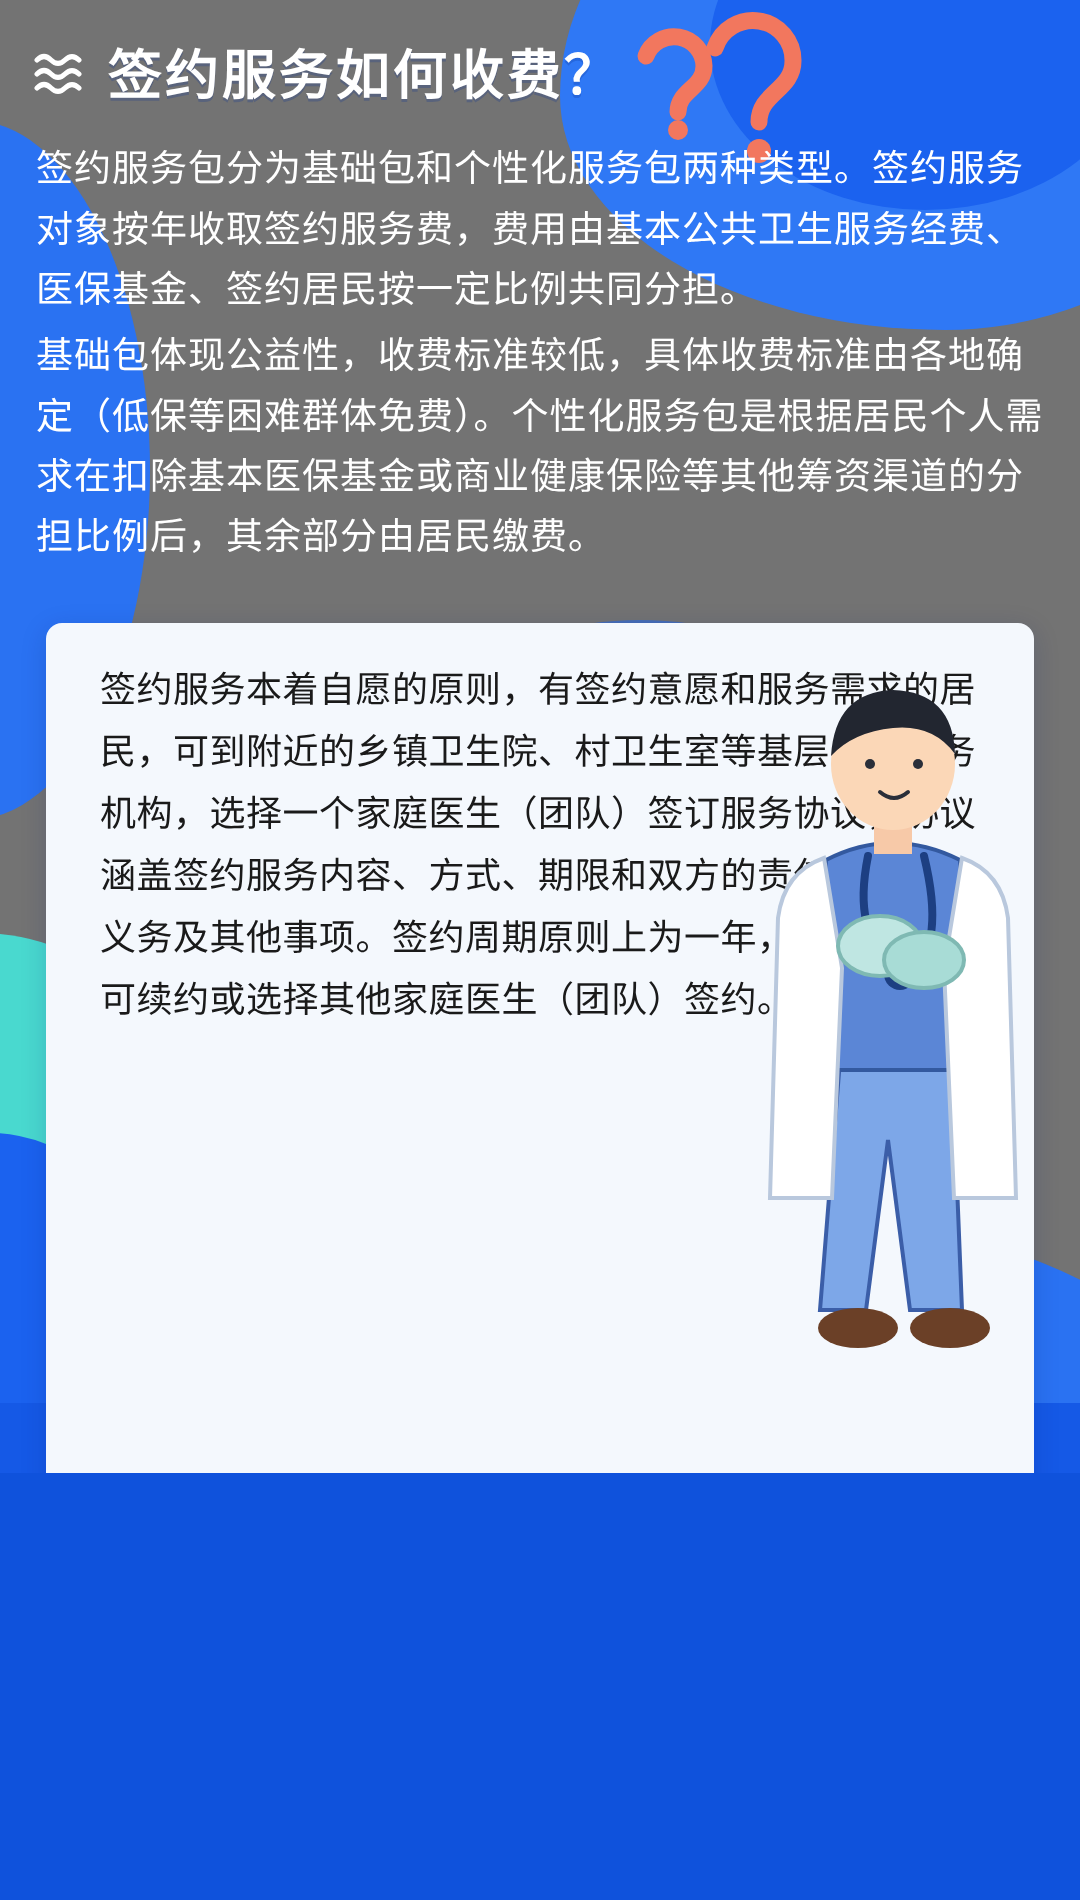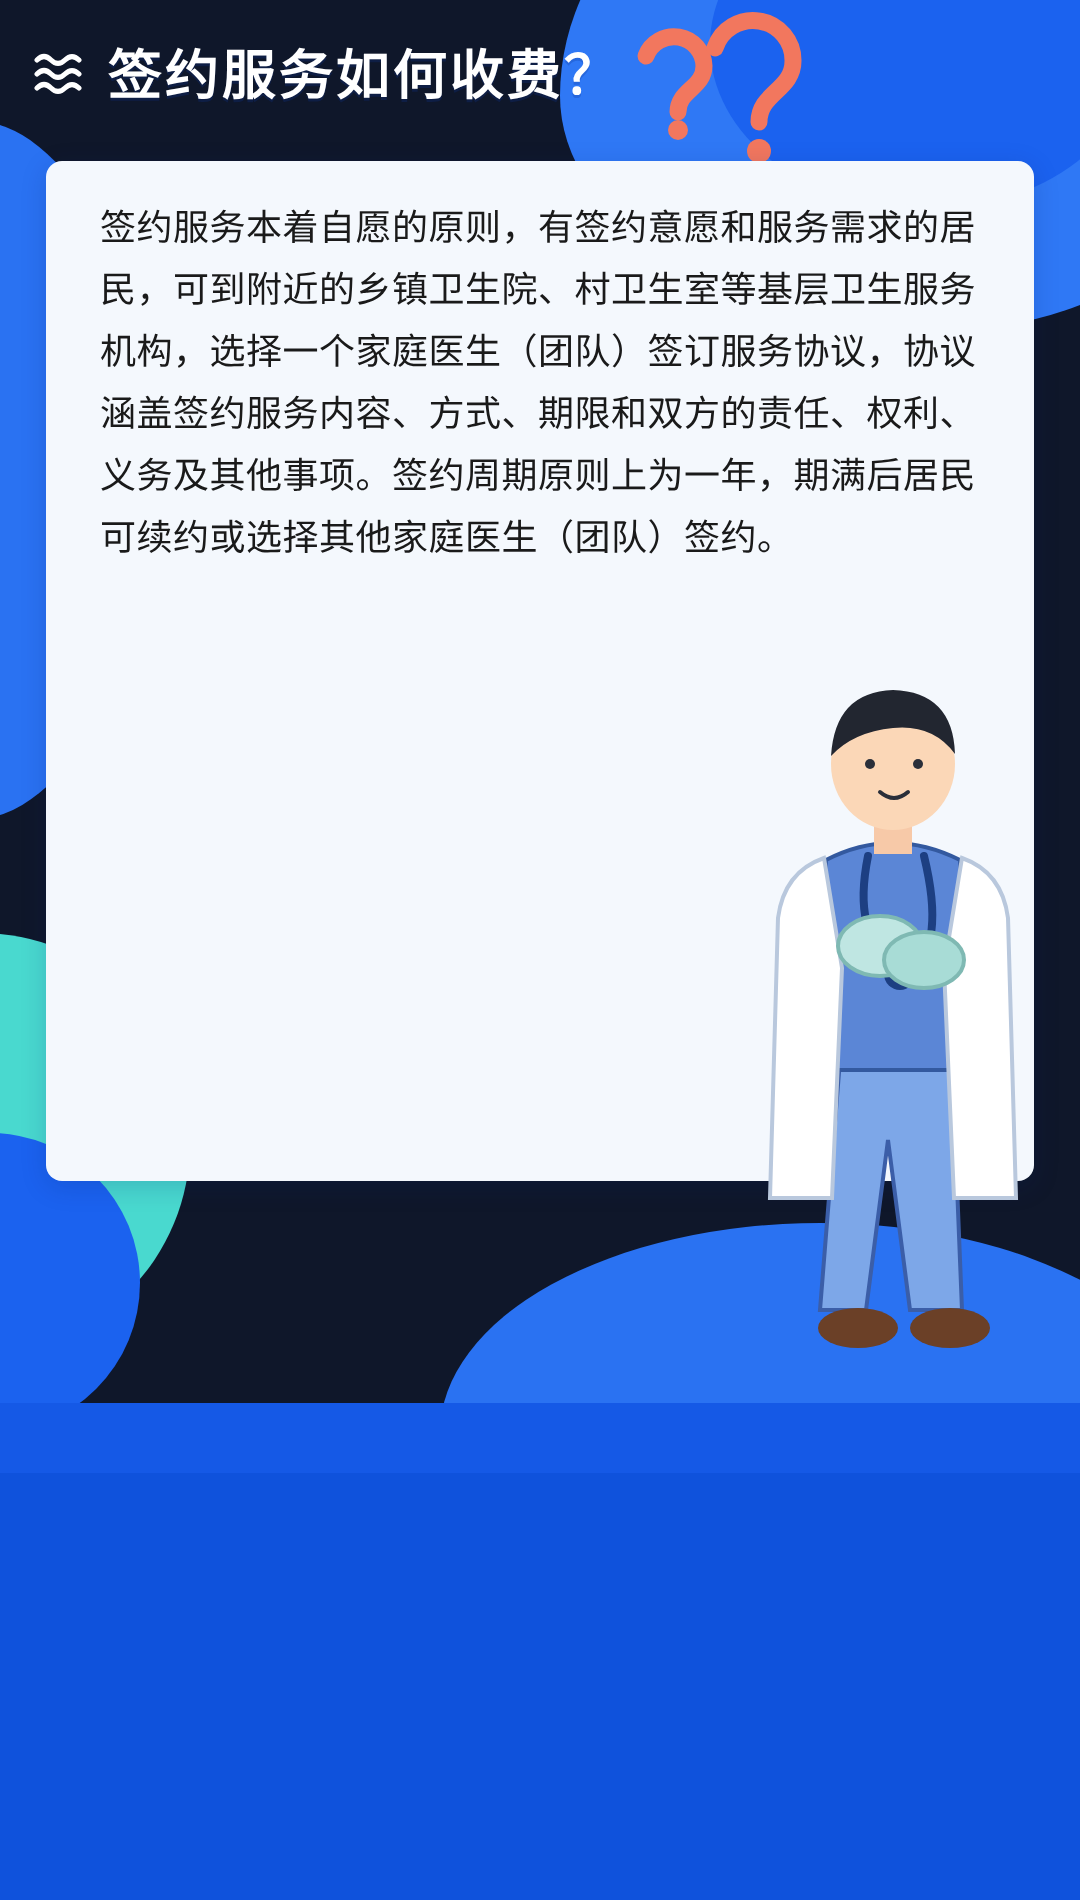--- a/index.html
+++ b/index.html
@@ -5,21 +5,21 @@
   html, body {
     margin: 0;
     padding: 0;
     background: #0f52dc;
   }
   #poster {
     position: relative;
     width: 1080px;
     height: 1473px;
     overflow: hidden;
-    background: #0f172a;
+    background: #737373;
     font-family: "Liberation Sans", "DejaVu Sans", sans-serif;
   }
 
   
   .bg-layer { position: absolute; inset: 0; overflow: hidden; }
   .blob {
     position: absolute;
     border-radius: 50%;
   }
   .blob-top-right {
@@ -191,20 +191,24 @@
         <g fill="none" stroke="#f2775e" stroke-width="17" stroke-linecap="round">
           <path d="M26 48 a30 30 0 0 1 58 10 c0 22 -26 24 -26 46"></path>
           <path d="M95 40 a40 40 0 0 1 78 13 c0 29 -34 32 -34 61"></path>
         </g>
         <circle cx="58" cy="122" r="10" fill="#f2775e"></circle>
         <circle cx="139" cy="143" r="12" fill="#f2775e"></circle>
       </svg>
     </div>
   </div>
 
+  <div class="body-text">
+    <p>签约服务包分为基础包和个性化服务包两种类型。签约服务对象按年收取签约服务费，费用由基本公共卫生服务经费、医保基金、签约居民按一定比例共同分担。</p>
+    <p>基础包体现公益性，收费标准较低，具体收费标准由各地确定（低保等困难群体免费）。个性化服务包是根据居民个人需求在扣除基本医保基金或商业健康保险等其他筹资渠道的分担比例后，其余部分由居民缴费。</p>
+  </div>
 
   <div class="card">
     <div class="card-body">
       <p>签约服务本着自愿的原则，有签约意愿和服务需求的居民，可到附近的乡镇卫生院、村卫生室等基层卫生服务机构，选择一个家庭医生（团队）签订服务协议，协议涵盖签约服务内容、方式、期限和双方的责任、权利、义务及其他事项。签约周期原则上为一年，期满后居民可续约或选择其他家庭医生（团队）签约。</p>
     </div>
   </div>
 
   <div class="doctor">
     <svg viewBox="0 0 330 740" width="330" height="740">
 

